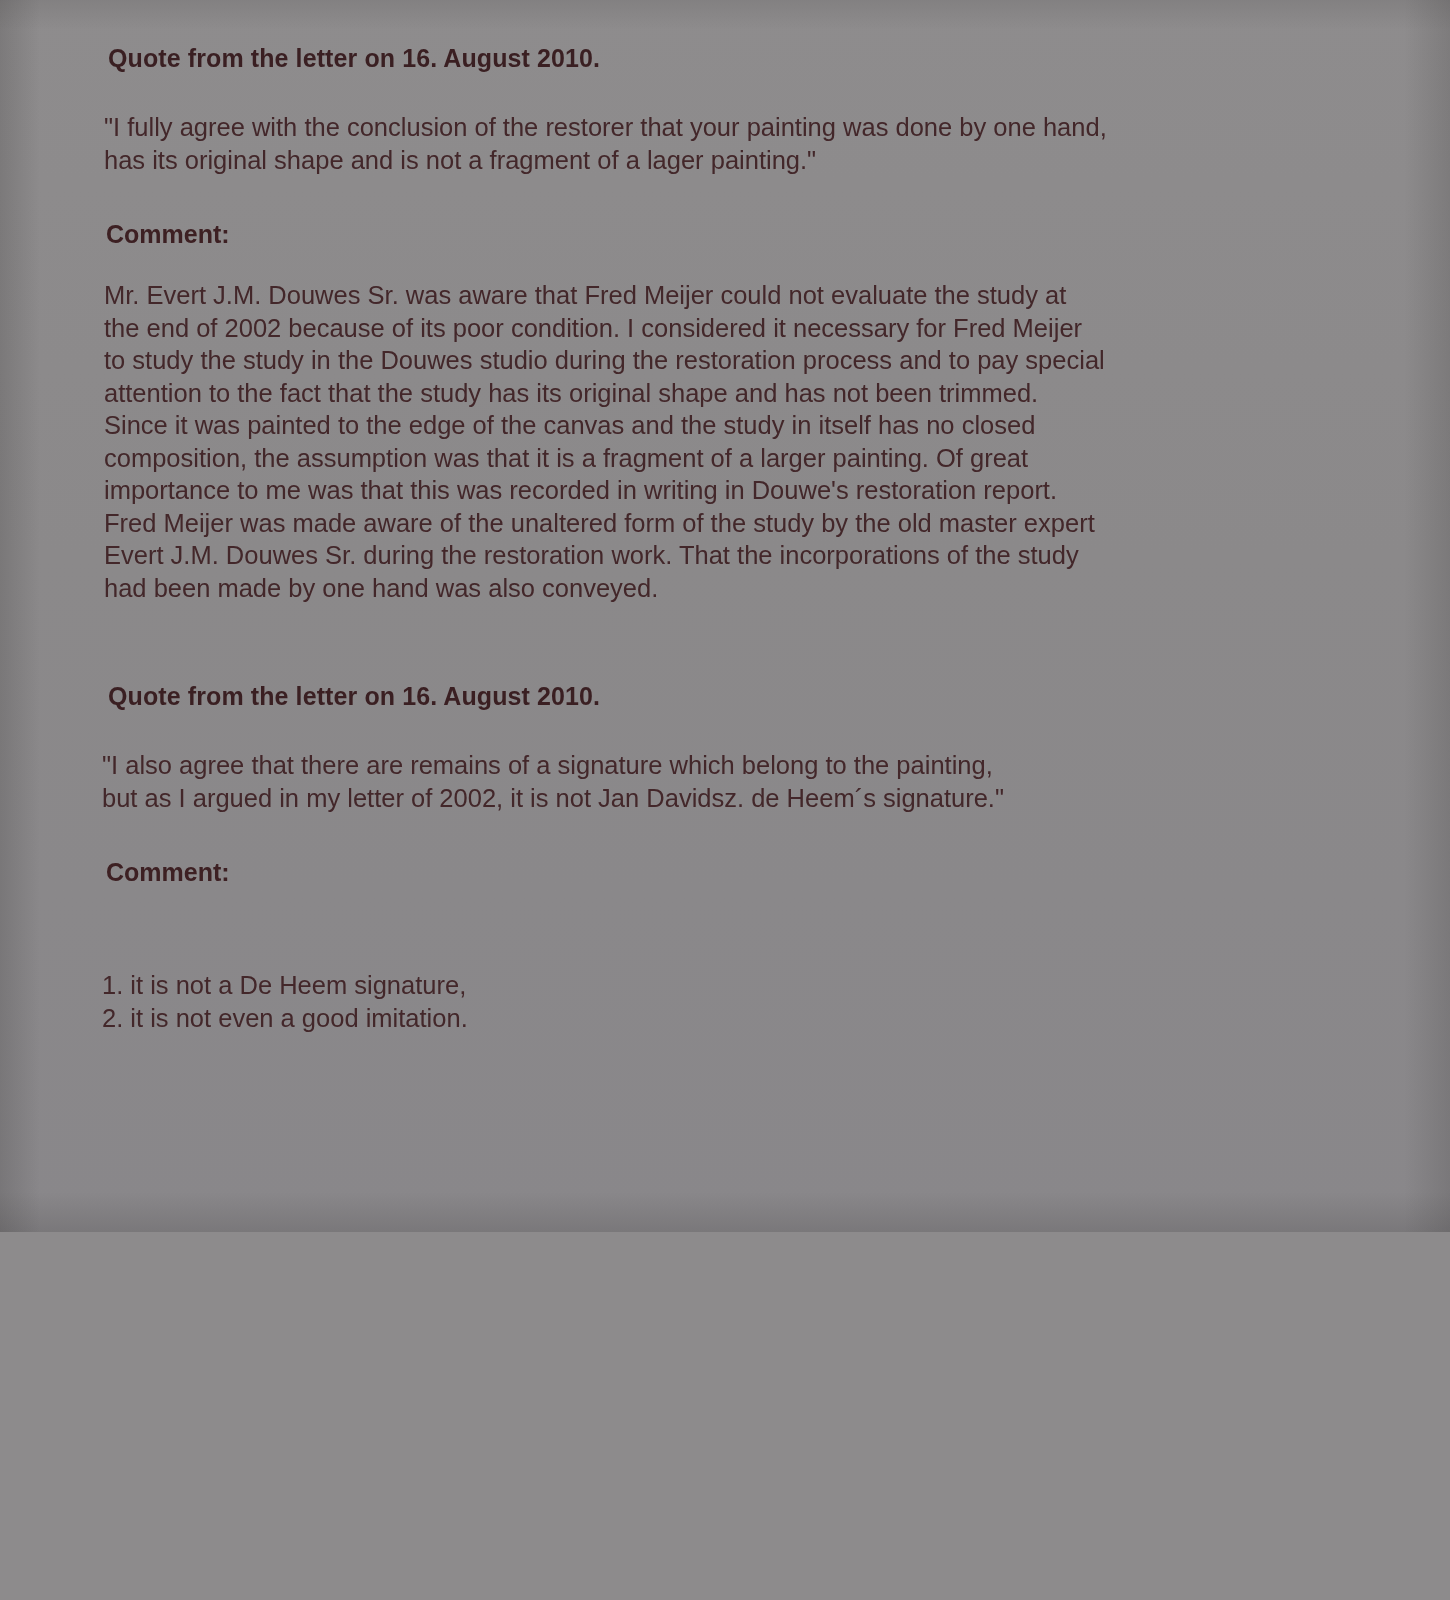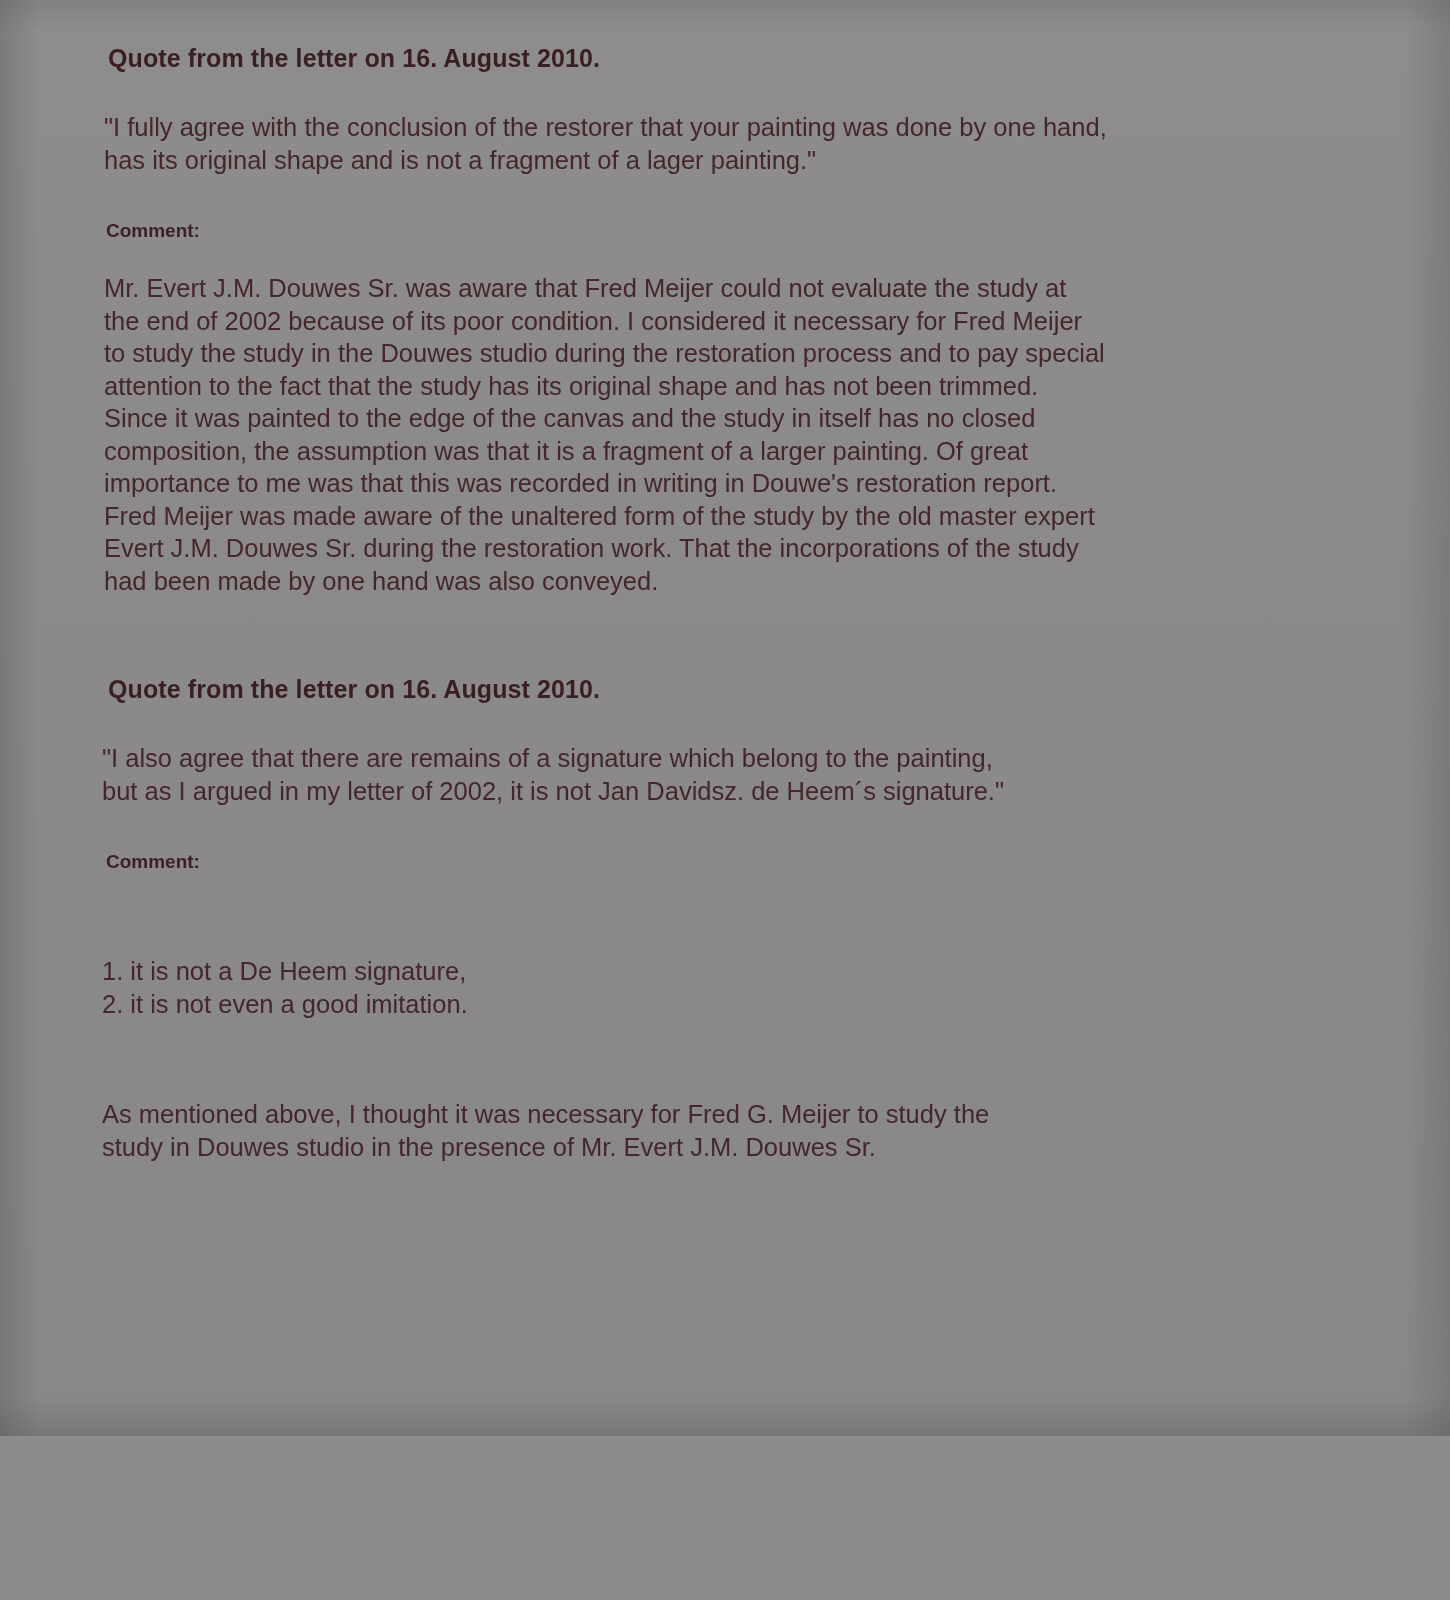--- a/index.html
+++ b/index.html
@@ -9,21 +9,21 @@
   body {
     width: 1450px;
     height: 1600px;
     background: #8d8b8c;
     font-family: "Liberation Sans", sans-serif;
     overflow: hidden;
   }
   .page {
     position: relative;
     width: 1450px;
-    height: 1436px;
+    height: 1232px;
     background: linear-gradient(180deg, #8e8c8d 0%, #8b898a 45%, #89878a 100%);
     box-sizing: border-box;
     padding: 44px 100px 0 100px;
   }
   
   .page:before {
     content: "";
     position: absolute;
     inset: 0;
     pointer-events: none;
@@ -36,21 +36,21 @@
   .heading {
     color: #3a1f22;
     font-weight: bold;
     font-size: 25px;
     letter-spacing: 0.1px;
     margin: 0 0 0 8px;
   }
   .subheading {
     color: #3d2023;
     font-weight: bold;
-    font-size: 19px;
+    font-size: 25px;
     margin: 0 0 0 6px;
   }
   .para {
     color: #43272a;
     font-size: 25.5px;
     line-height: 32.5px;
     margin: 0;
     white-space: pre-line;
   }
   .para.indent-1 { margin-left: 4px; }
@@ -97,17 +97,15 @@
     <div class="sp-2"></div>
     <h2 class="subheading">Comment:</h2>
     <div class="sp-3"></div>
     <div class="sp-small"></div>
     <div class="sp-small"></div>
     <p class="para indent-2">1. it is not a De Heem signature,
 2. it is not even a good imitation.</p>
     <div class="sp-small"></div>
     <div class="sp-small"></div>
     <div class="sp-small"></div>
-    <p class="para indent-2">As mentioned above, I thought it was necessary for Fred G. Meijer to study the
-study in Douwes studio in the presence of Mr. Evert J.M. Douwes Sr.</p>
   </div>
 
 </div>
 
 </body></html>

